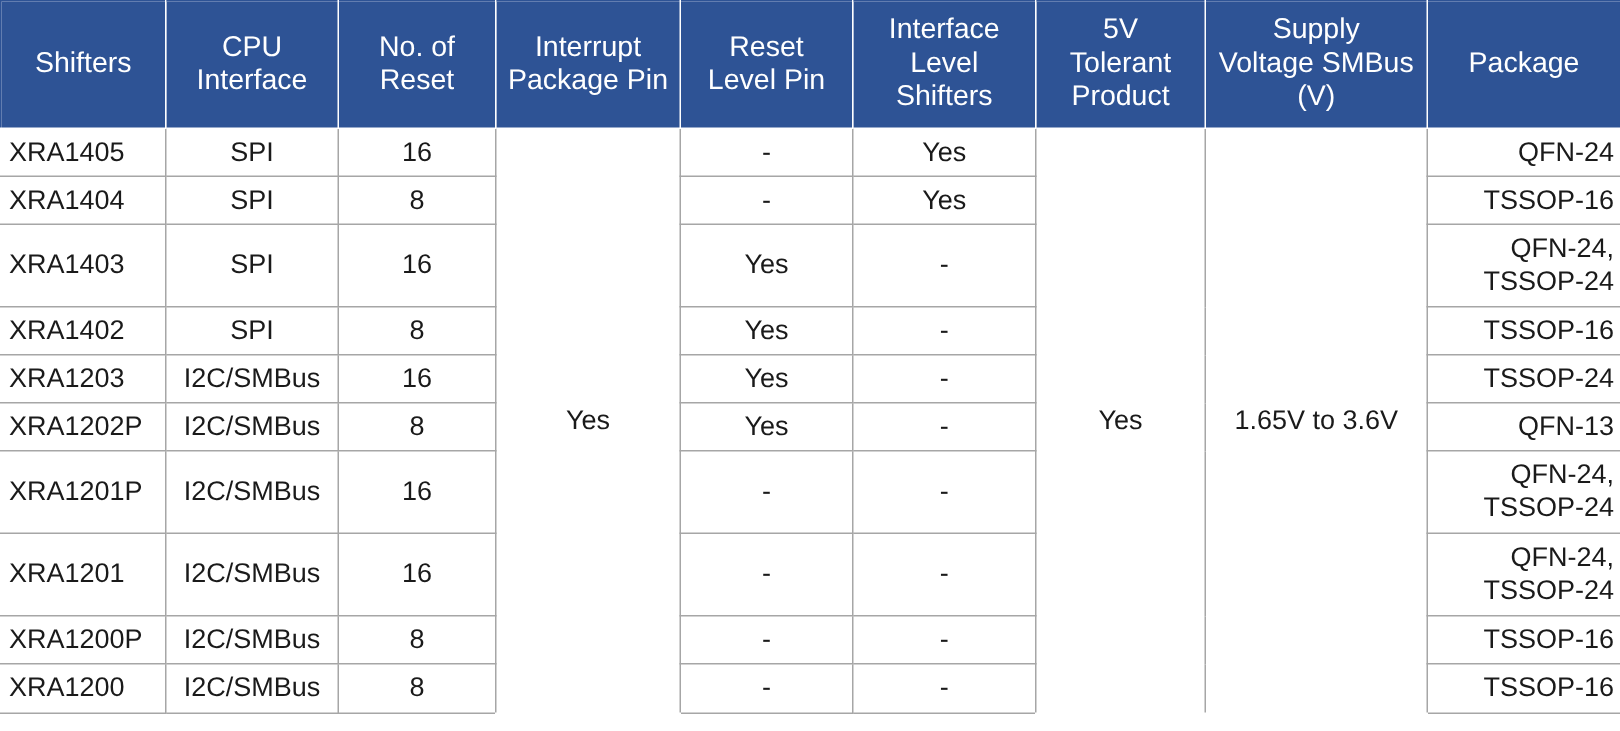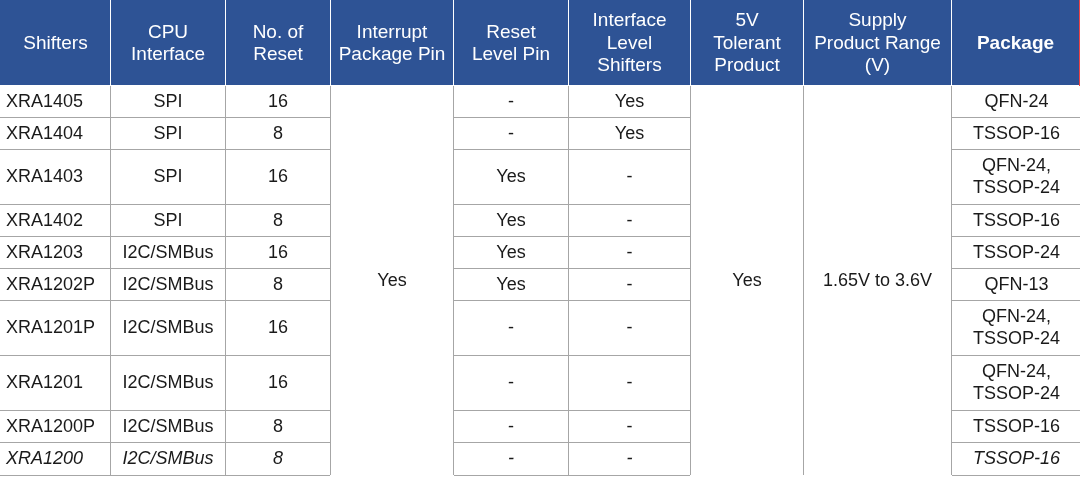--- a/index.html
+++ b/index.html
@@ -39,51 +39,51 @@
     vertical-align: middle;
     padding: 4px 5px;
     height: 85px;
     box-sizing: border-box;
     border-left: 1px solid #ffffff;
     border-right: 1px solid #ffffff;
     border-top: 1px solid #2E5395;
     border-bottom: 1px solid #ffffff;
   }
   thead th.first-col { border-left: 1px solid #2E5395; }
-  thead th.last-col  { border-right: 3px solid #ef4444; font-weight: bold; }
+  thead th.last-col  { border-right: 1px solid #ef4444; }
 
   tbody td {
     font-size: 18px;
     color: #1a1a1a;
     text-align: center;
     vertical-align: middle;
     padding: 3px 4px;
     border: 1px solid #a6a6a6;
     box-sizing: border-box;
     line-height: 1.22;
     background: #ffffff;
   }
   tbody td.col-product {
     text-align: left;
     padding-left: 5px;
     border-left: 1px solid #ffffff;
     margin-left: 28px;
   }
   tbody td.col-package {
-    text-align: center;
+    text-align: right;
     padding-left: 5px;
     border-right: 1px solid #ffffff;
   }
   tbody td.merged {
     border-top: 1px solid #ffffff;
     border-bottom: 1px solid #ffffff;
   }
   tbody tr.r-h32 td { height: 32px; }
   tbody tr.r-h55 td { height: 55px; }
-  tbody tr.r-h33 td { height: 33px; font-style: italic; }
+  tbody tr.r-h33 td { height: 33px; }
 </style>
 </head>
 <body>
 
 <table id="product-comparison-table">
   <colgroup>
     <col class="c-product">
       <col class="c-cpu">
       <col class="c-gpio">
       <col class="c-irq">
@@ -119,21 +119,21 @@
         <span>Level</span><br>
         <span>Shifters</span>
       </th>
       <th>
         <span>5V</span><br>
         <span>Tolerant</span><br>
         <span>Product</span>
       </th>
       <th>
         <span>Supply</span><br>
-        <span>Product Range</span><br>
+        <span>Voltage SMBus</span><br>
         <span>(V)</span>
       </th>
       <th class="last-col">
         <span>Package</span>
       </th>
     </tr>
   </thead>
   <tbody>
 
     <tr class="r-h32">

